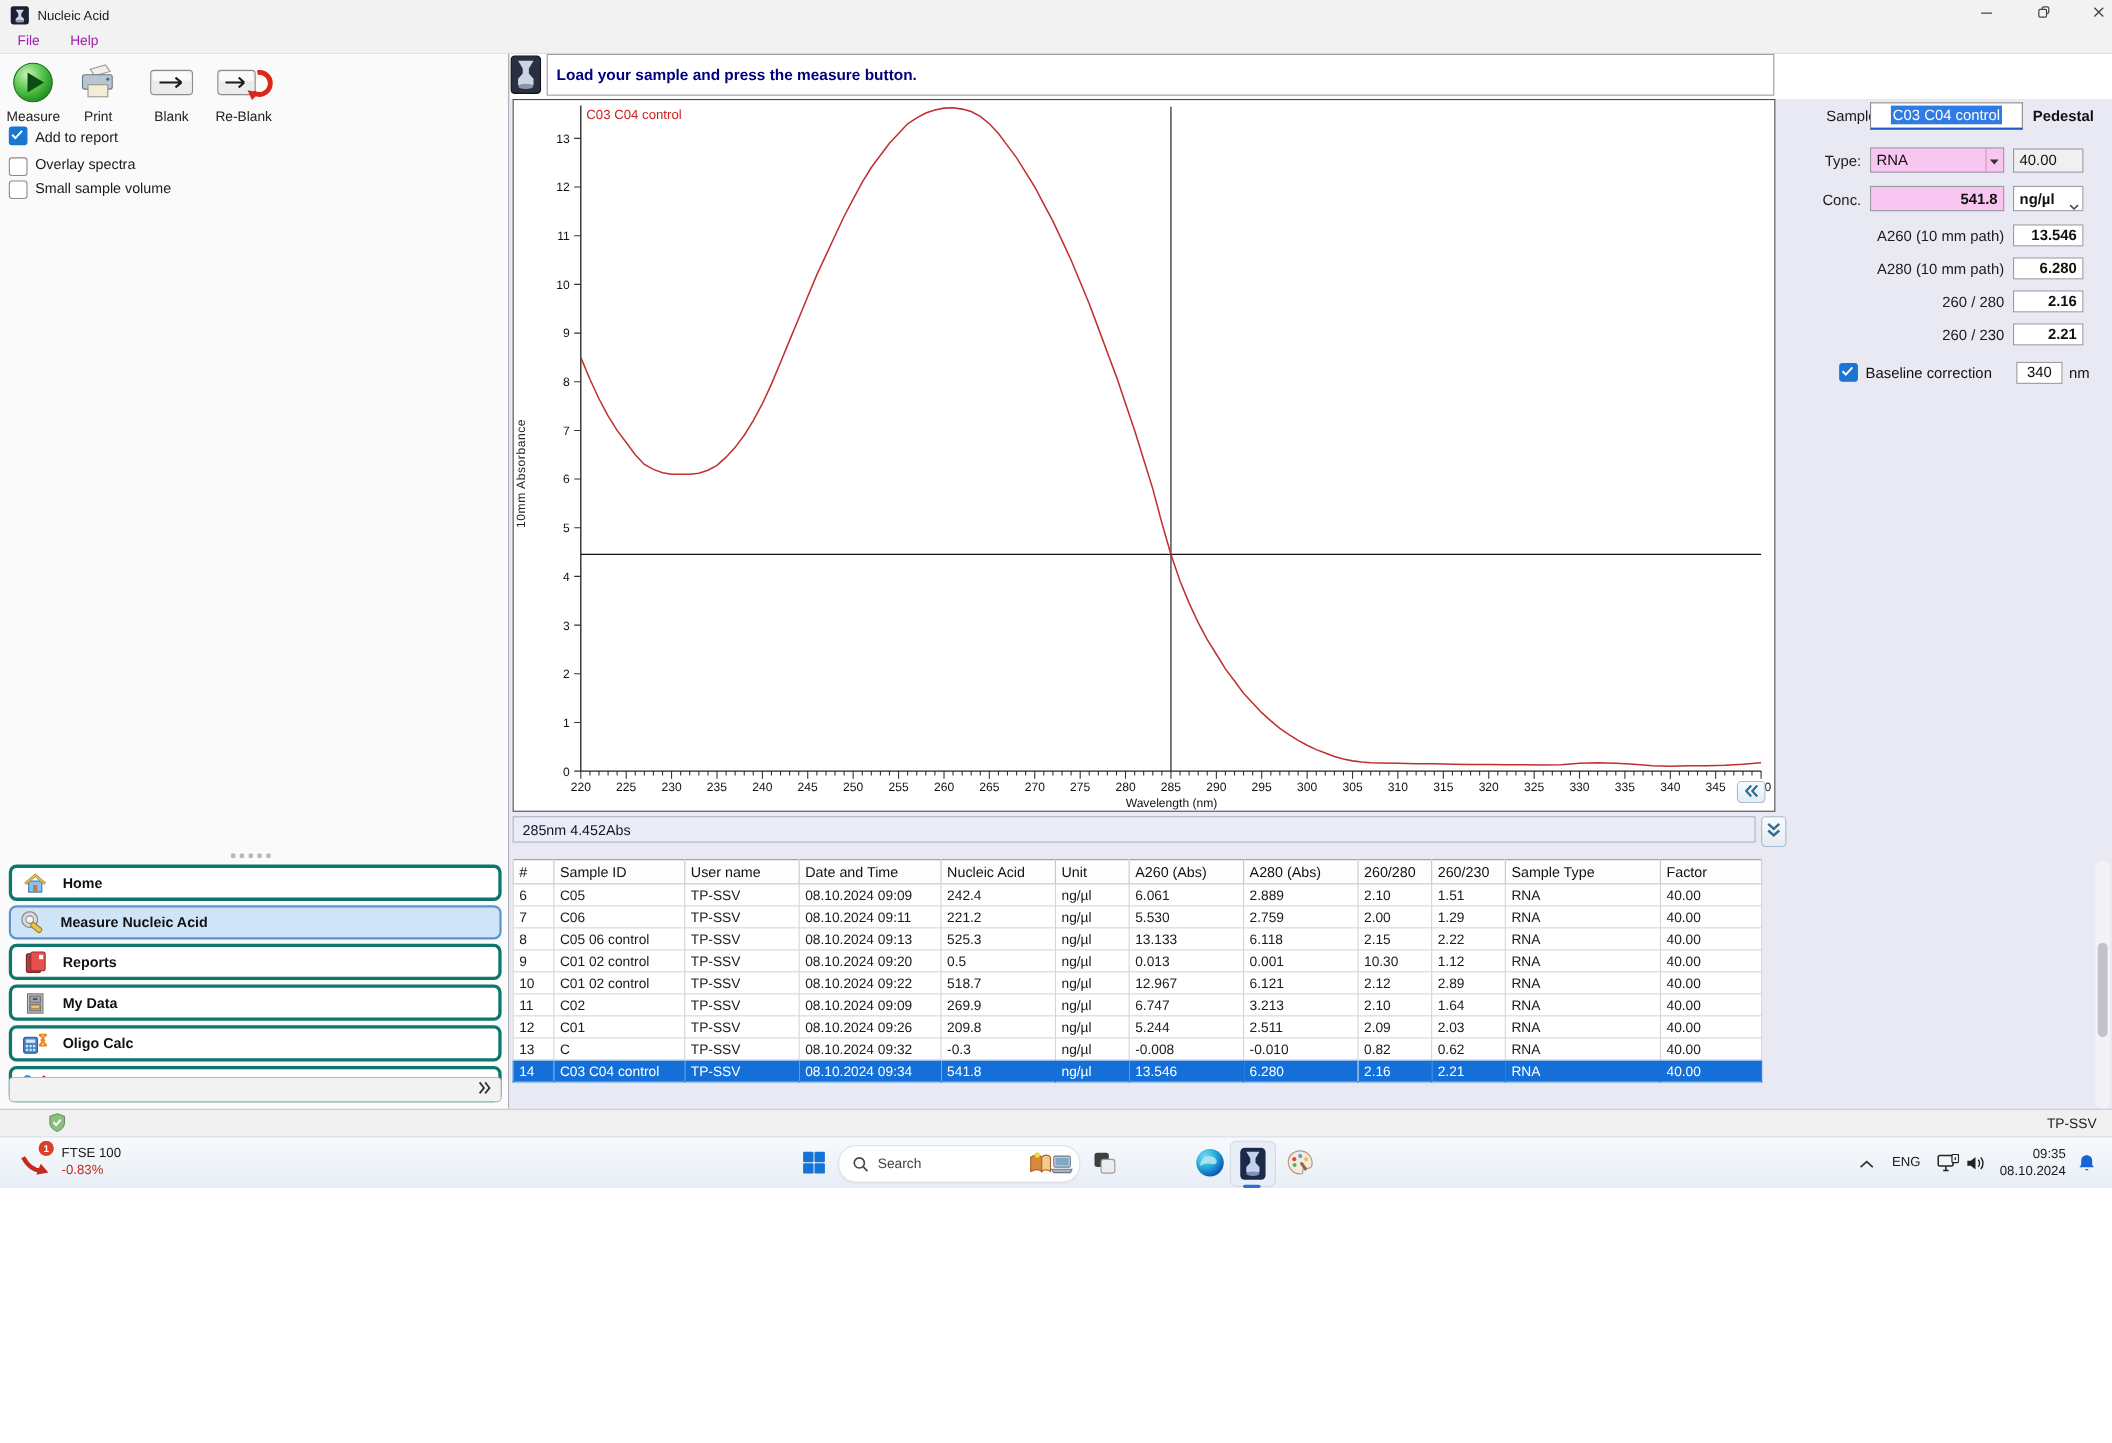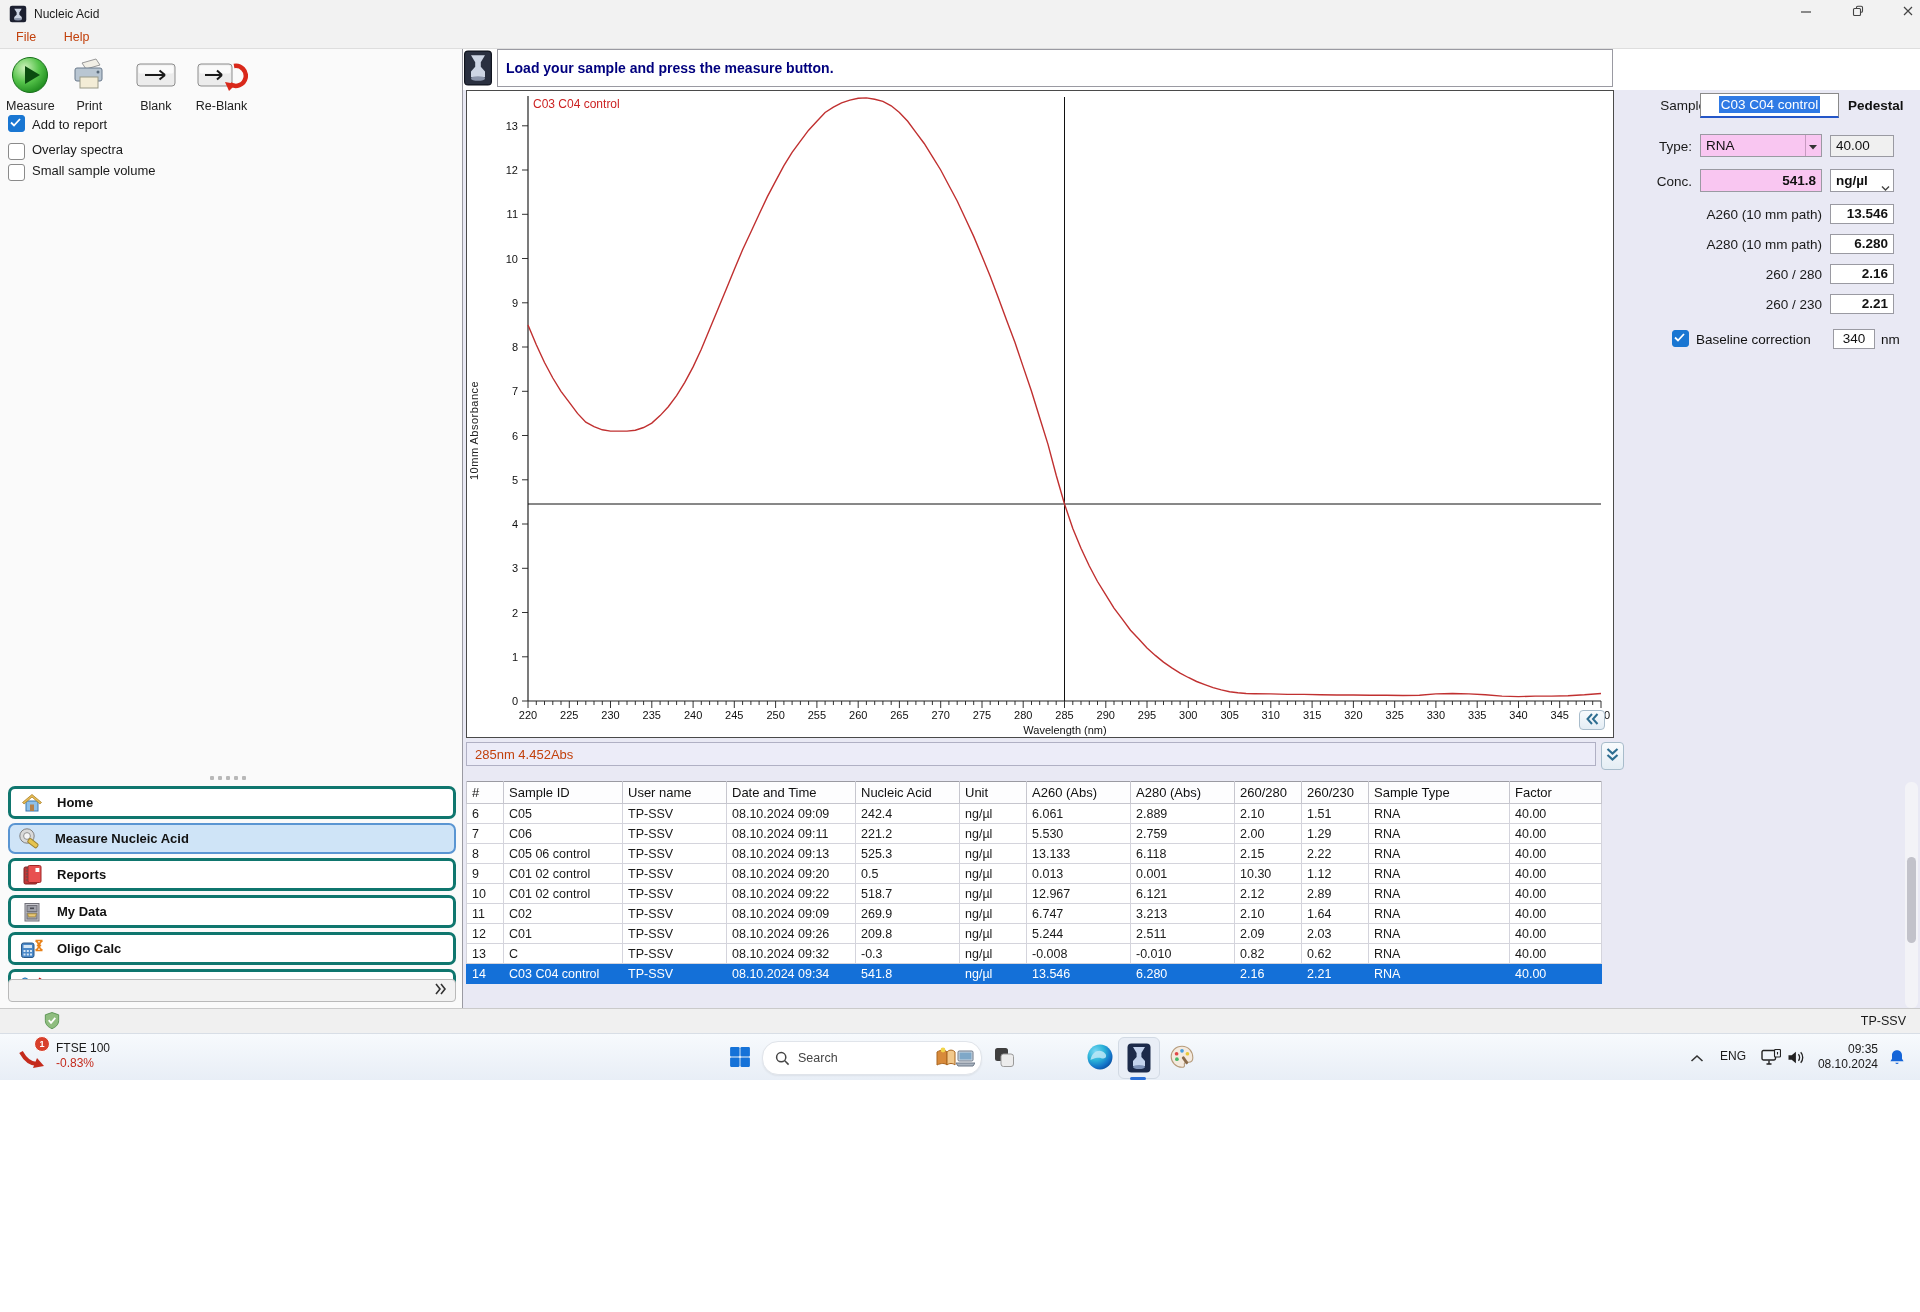--- a/index.html
+++ b/index.html
@@ -5,21 +5,21 @@
   html,body{margin:0;padding:0;background:#fff}
   #root{position:relative;width:1920px;height:1312px;background:#fff;overflow:hidden;
         font-family:"Liberation Sans",sans-serif;color:#111;font-size:13px}
   .abs{position:absolute}
 
   
   .titlebar{left:0;top:0;width:1920px;height:28px;background:#f2f2f2}
   .title-text{left:34px;top:7px;font-size:12px;color:#1a1a1a}
   .winbtn{top:4px;width:40px;height:20px;text-align:center}
   .menubar{left:0;top:28px;width:1920px;height:20px;background:#f2f2f2;border-bottom:1px solid #dedede}
-  .menu-item{display:inline-block;padding:2px 12px;font-size:12.5px;color:#c2410c}
+  .menu-item{display:inline-block;padding:2px 12px;font-size:12.5px;color:#a21caf}
 
   
   .left-panel{left:0;top:49px;width:462px;height:959px;background:#fafafa}
   .vsplit{left:462px;top:49px;width:1px;height:959px;background:#9a9aa2}
   .tool-btn{display:inline-block;vertical-align:top;text-align:center;margin:4px 4px 0 6px}
   .tool-btn .lb{font-size:12.5px;color:#222;margin-top:1px}
   .cb-row{position:absolute;left:8px;height:18px;line-height:17px;font-size:13px;color:#1a1a1a}
   .cb{display:inline-block;width:15px;height:15px;border:1px solid #8a8a8a;border-radius:3px;
       background:#fff;vertical-align:-3px;margin-right:7px;position:relative}
   .cb.on{background:#1976d2;border-color:#1976d2}
@@ -42,21 +42,21 @@
            display:flex;align-items:center}
   .msg-text{font-size:14px;font-weight:bold;color:#00007e;padding-left:8px}
   .chart-box{left:466px;top:90px;width:1146px;height:646px;background:#fff;border:1px solid #4a4a4a;box-sizing:content-box}
   .tk{font:11px "Liberation Sans",sans-serif;fill:#111}
   .slab{font:12px "Liberation Sans",sans-serif;fill:#cc2222}
   .ylab{left:468px;top:300px;width:16px;font-size:11px;color:#222;transform:rotate(180deg);
         writing-mode:vertical-rl;letter-spacing:.5px;height:260px;text-align:center}
   .cornerbtn{width:24px;height:18px;border:1px solid #a8bccb;border-radius:4px;
              background:linear-gradient(#f8fbfd,#e4edf4);display:flex;align-items:center;justify-content:center}
   .readout{left:466px;top:742px;width:1130px;height:24px;background:#ececf8;border:1px solid #b0b0c4;
-           line-height:24px;font-size:13px;color:#c2410c;padding-left:8px;box-sizing:border-box}
+           line-height:24px;font-size:13px;color:#0f172a;padding-left:8px;box-sizing:border-box}
   .expandbtn{left:1601px;top:742px;width:21px;height:26px}
 
   
   .tbl-wrap{left:466px;top:781px}
   table.grid{border-collapse:collapse;table-layout:fixed;background:#fff;border:1px solid #9a9aa2}
   table.grid th{font-weight:normal;font-size:13px;text-align:left;padding:2px 0 2px 5px;
                 border:1px solid #c6c6ce;border-top:none;height:17px;background:#fdfdfe;white-space:nowrap;overflow:hidden}
   table.grid td{font-size:12.5px;padding:1px 0 1px 5px;border:1px solid #d4d4dc;height:17px;
                 white-space:nowrap;overflow:hidden;color:#1a1a1a}
   table.grid tr.sel td{background:#1470d8;color:#ffffff;border-color:#1470d8}

